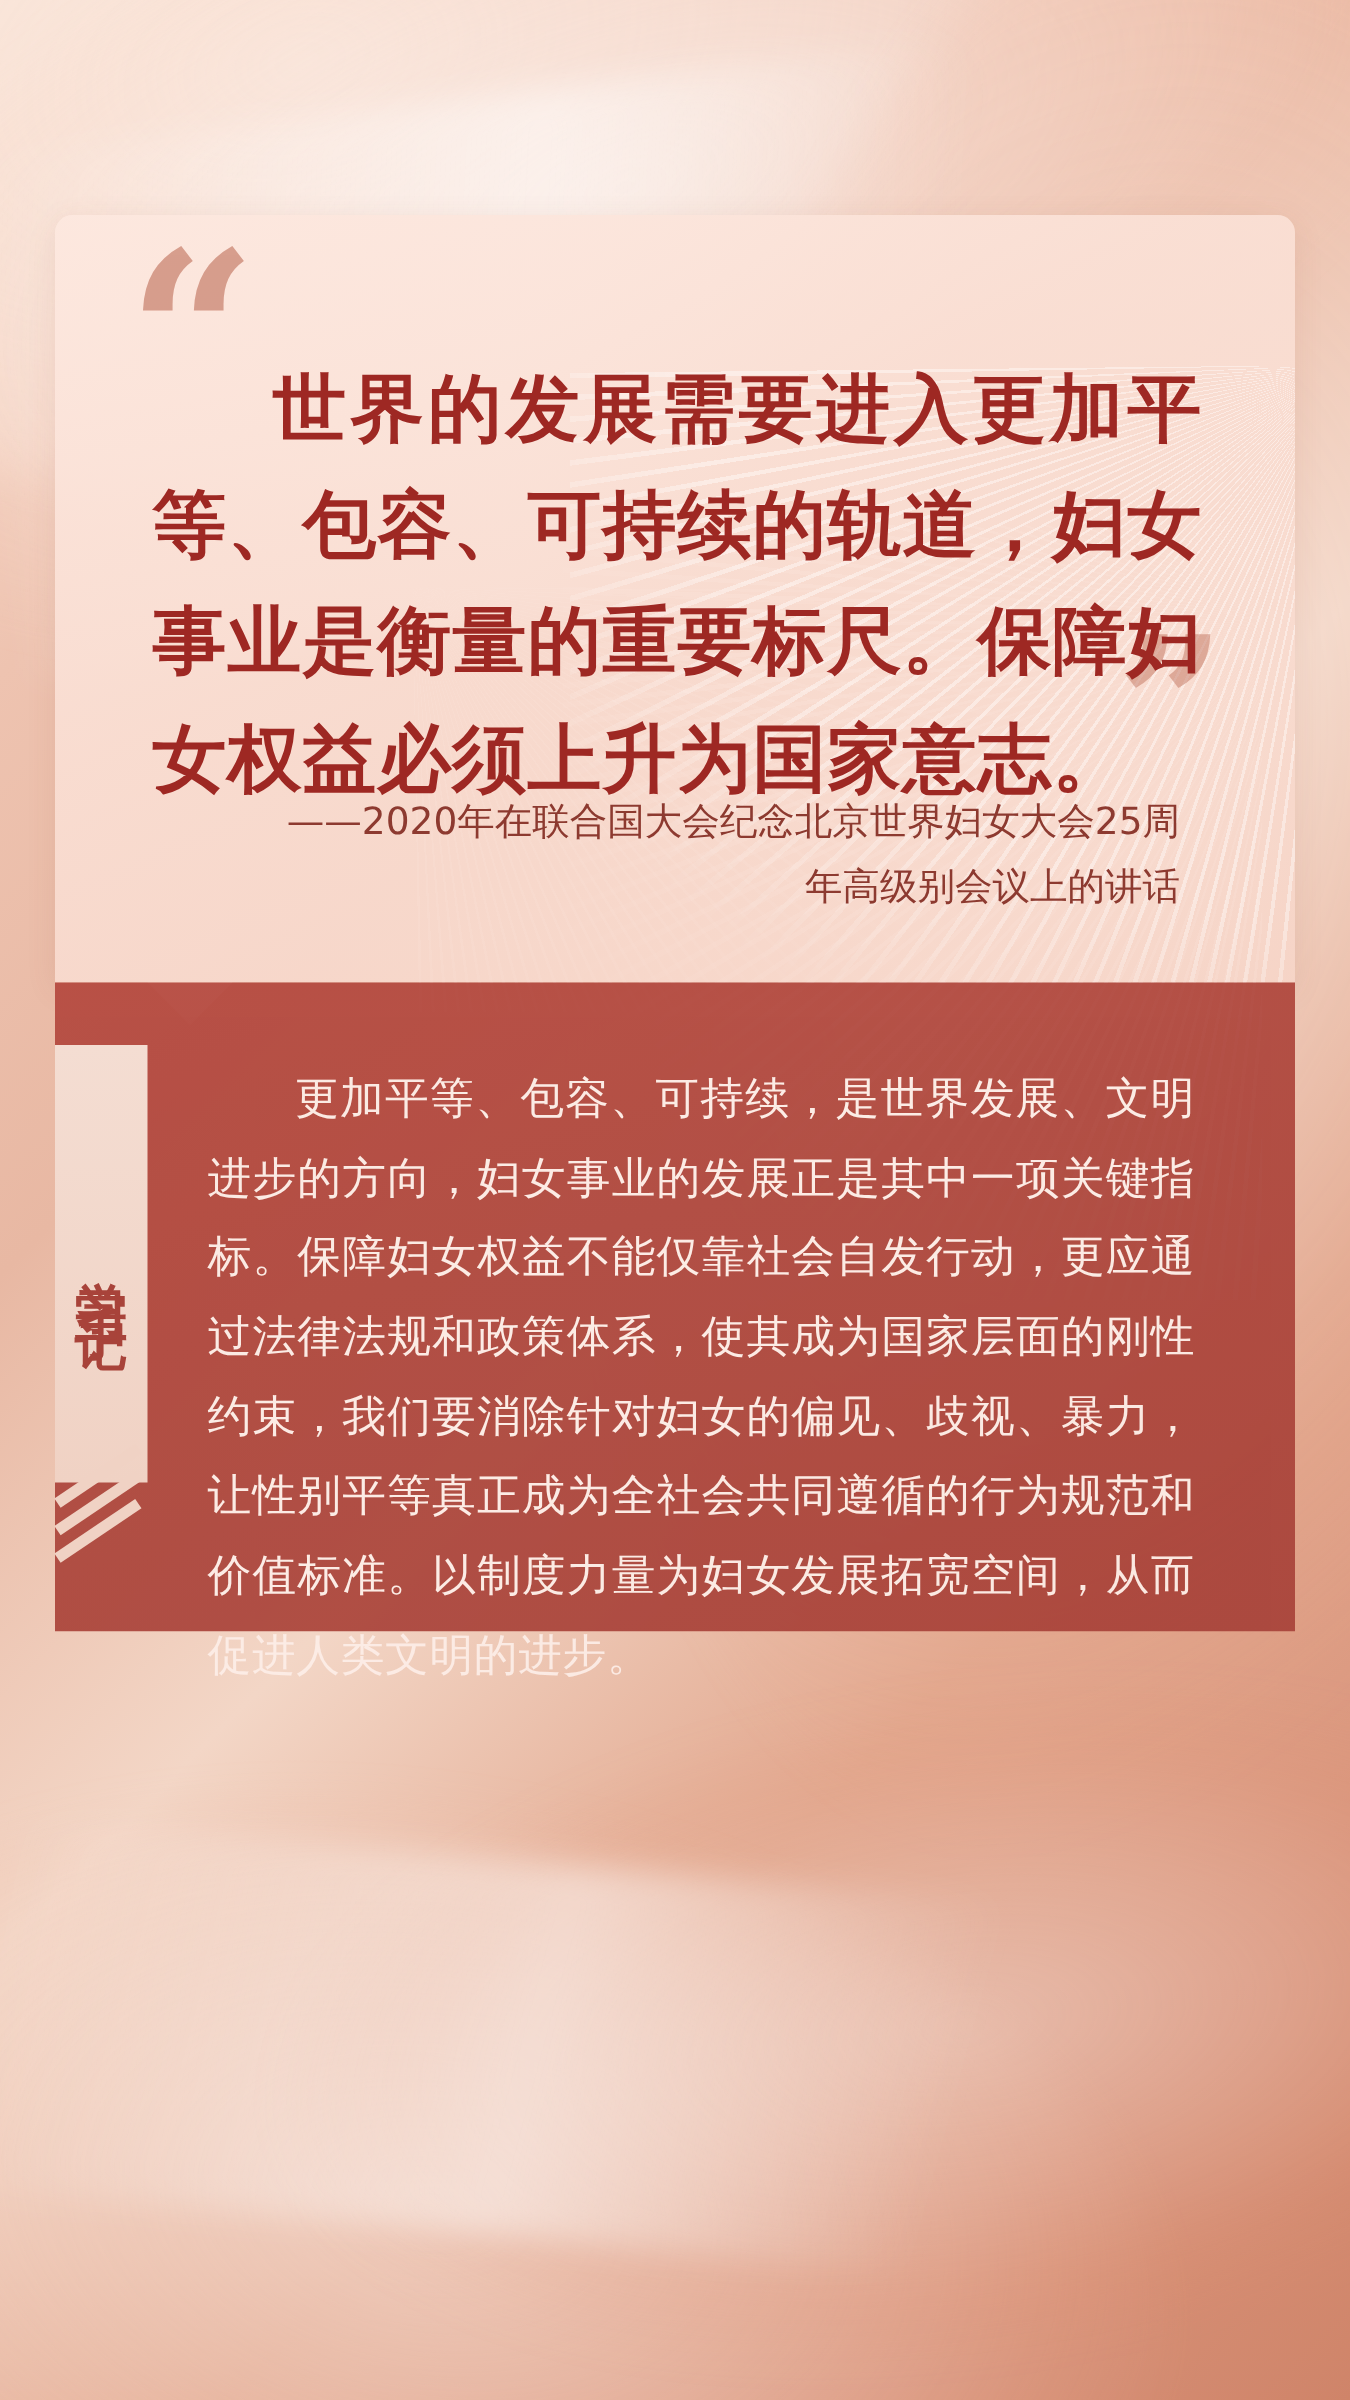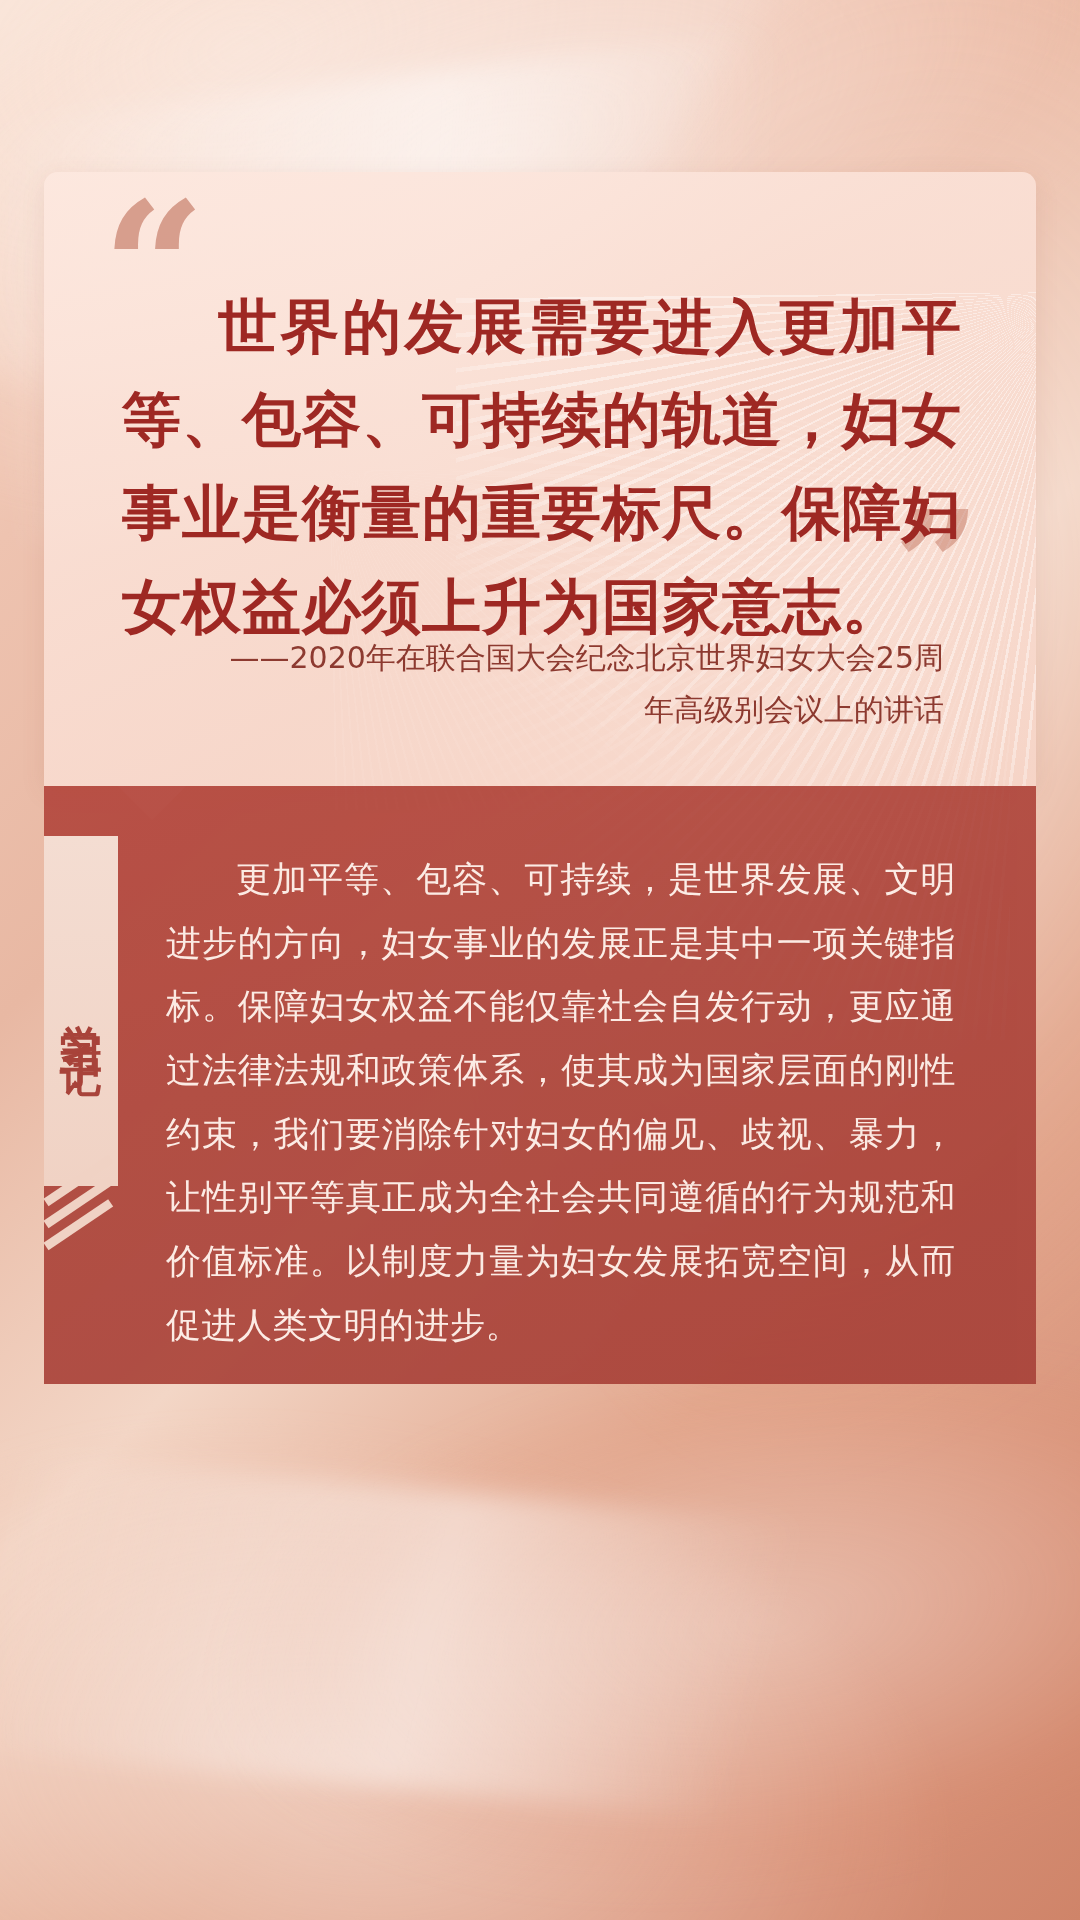--- a/index.html
+++ b/index.html
@@ -185,21 +185,21 @@
     border-right: 34px solid transparent;
     border-top: 34px solid rgba(248,216,204,.90);
   }
 
   
   .note-card {
     position: absolute;
     left: 44px;
     top: 786px;
     width: 992px;
-    height: 598px;
+    height: 519px;
     background: linear-gradient(165deg, #b5493f 0%, #ae463c 40%, #a8433a 100%);
     opacity: .93;
   }
   .note-text {
     position: absolute;
     left: 122px;
     top: 62px;
     width: 790px;
     color: #fdeee8;
     font-family: "DejaVu Sans", sans-serif;

